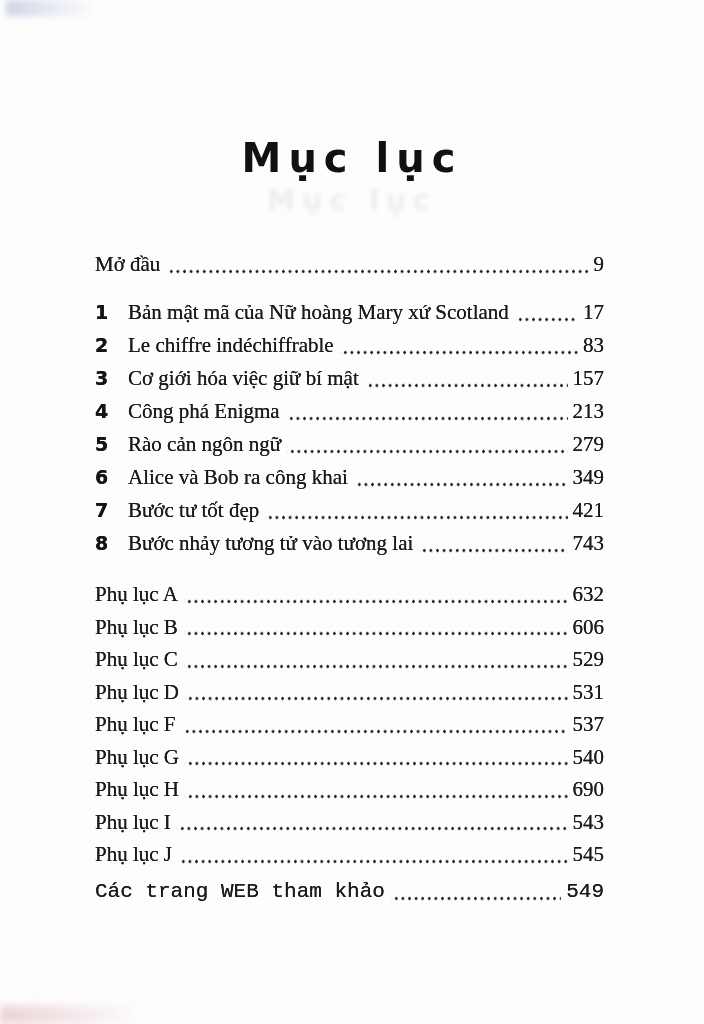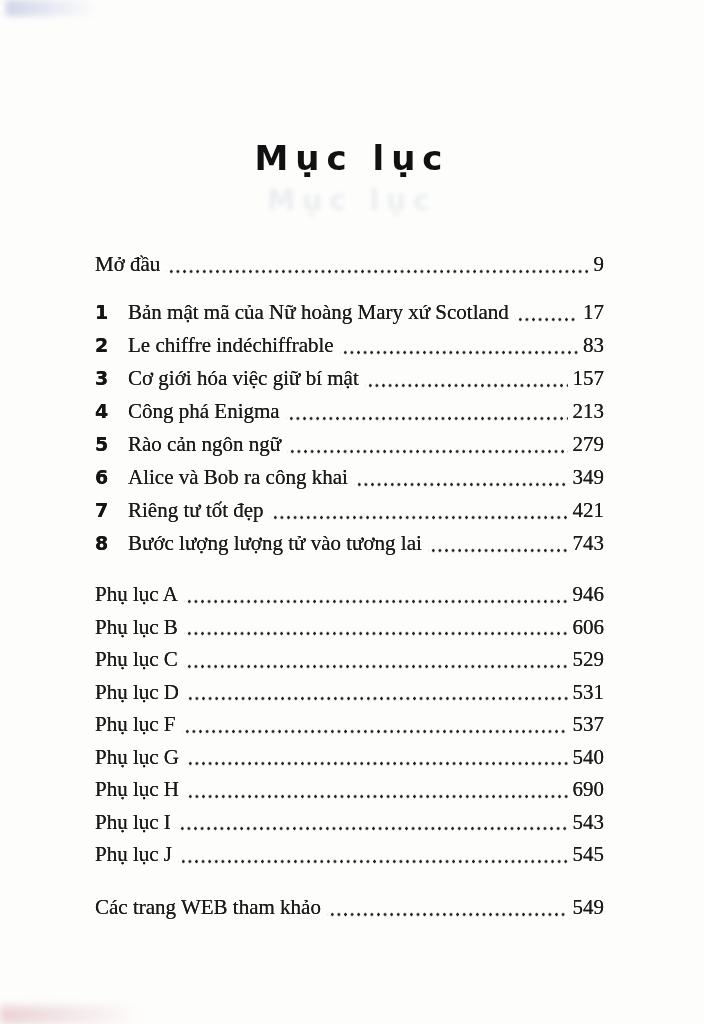--- a/index.html
+++ b/index.html
@@ -23,21 +23,21 @@
     left: 0; top: 1006px; width: 140px; height: 18px;
     background: linear-gradient(90deg, rgba(215,165,175,.5), rgba(225,190,195,.25) 65%, rgba(230,210,210,0));
     filter: blur(4px);
   }
   .title {
     margin: 0;
     padding-top: 140px;
     text-align: center;
     font-family: "DejaVu Sans", "Liberation Sans", sans-serif;
     font-weight: bold;
-    font-size: 34px;
+    font-size: 40px;
     line-height: 36px;
     letter-spacing: 7px;
     color: #111;
   }
   .title-ghost {
     position: absolute;
     left: 0; right: 0; top: 184px;
     text-align: center;
     font-family: "DejaVu Sans", "Liberation Sans", sans-serif;
     font-weight: bold;
@@ -50,21 +50,21 @@
   }
   .toc {
     margin: 72px 0 0 95px;
     width: 509px;
     font-size: 21px;
     text-shadow: 0 0 0.4px currentColor; 
   }
   .toc-section { margin: 0; padding: 0; }
   #front       { margin-bottom: 15px; }
   #chapters    { margin-bottom: 18px; }
-  #references  { margin-top: 20px; }
+  #references  { margin-top: 4px; font-family: Liberation Mono, monospace; }
   .toc-row {
     display: flex;
     align-items: flex-start;
     height: 33px;
     line-height: 33px;
   }
   #appendices .toc-row { height: 32.5px; line-height: 32.5px; }
   .num {
     width: 33px;
     flex: 0 0 33px;
@@ -143,38 +143,38 @@
 
   <div class="toc-row">
     <span class="num">6</span>
     <span class="label">Alice và Bob ra công khai</span>
     <span class="dots"></span>
     <span class="page-num">349</span>
   </div>
 
   <div class="toc-row">
     <span class="num">7</span>
-    <span class="label">Riêng tư tốt đẹp</span>
+    <span class="label">Bước tư tốt đẹp</span>
     <span class="dots"></span>
     <span class="page-num">421</span>
   </div>
 
   <div class="toc-row">
     <span class="num">8</span>
-    <span class="label">Bước lượng lượng tử vào tương lai</span>
+    <span class="label">Bước nhảy tương tử vào tương lai</span>
     <span class="dots"></span>
     <span class="page-num">743</span>
   </div>
 </div>
     <div class="toc-section" id="appendices">
   <div class="toc-row">
 
     <span class="label">Phụ lục A</span>
     <span class="dots"></span>
-    <span class="page-num">946</span>
+    <span class="page-num">632</span>
   </div>
 
   <div class="toc-row">
 
     <span class="label">Phụ lục B</span>
     <span class="dots"></span>
     <span class="page-num">606</span>
   </div>
 
   <div class="toc-row">

